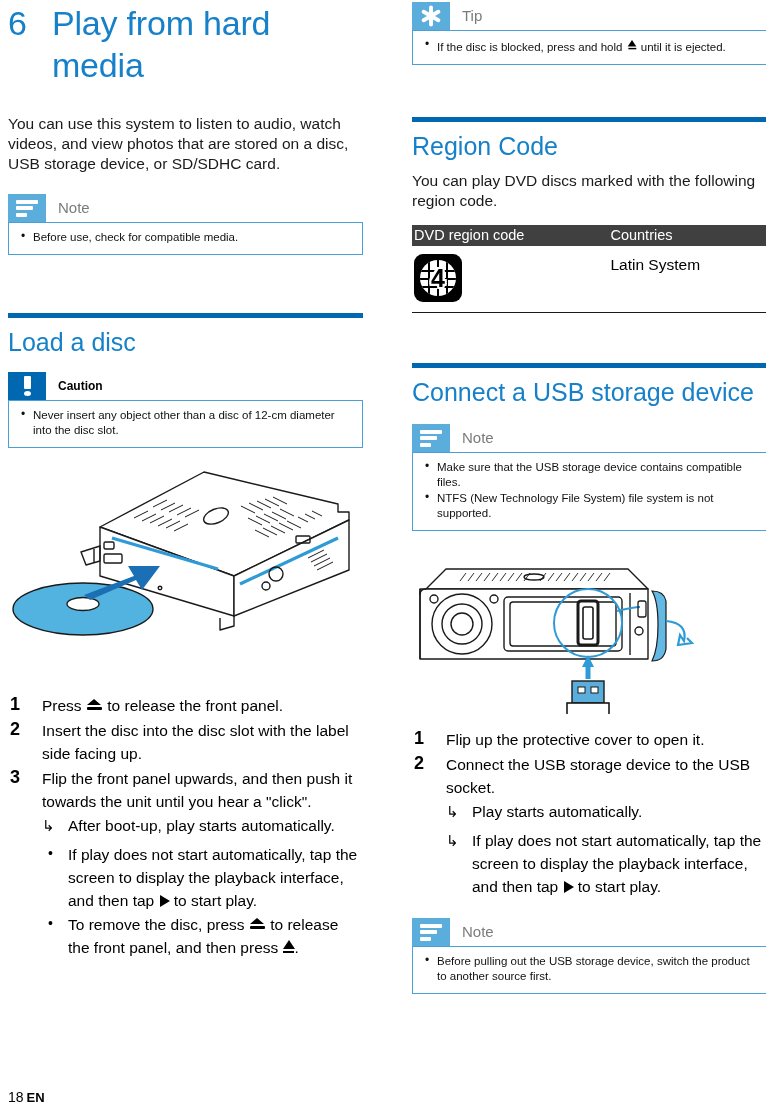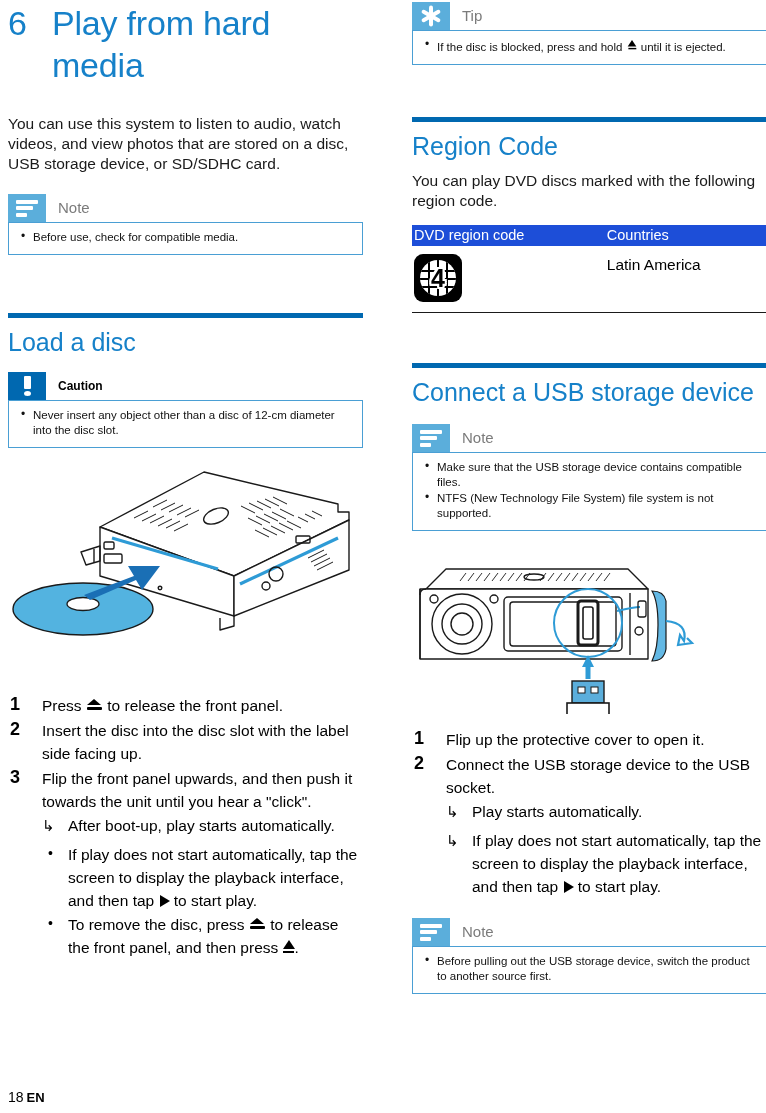--- a/index.html
+++ b/index.html
@@ -205,21 +205,21 @@
     font-size: 14px;
   }
 
   
   .region-table {
     width: 100%;
     margin-top: 14px;
     border-collapse: collapse;
   }
   .region-table th {
-    background: #1d4ed8;
+    background: #404040;
     color: #ffffff;
     font-size: 14.5px;
     font-weight: normal;
     text-align: left;
     padding: 2px 0 3px 2px;
   }
   .region-table th.c2 { padding-left: 12px; }
   .region-table td {
     vertical-align: top;
     padding: 8px 0 10px 2px;
@@ -534,21 +534,21 @@
           </tr>
         </thead>
         <tbody>
           <tr>
             <td>
               <div class="region-glyph">
                 <div class="globe"></div>
                 <div class="num">4</div>
               </div>
             </td>
-            <td class="c2">Latin America</td>
+            <td class="c2">Latin System</td>
           </tr>
         </tbody>
       </table>
     </div>
 
     <div style="margin-top:50px;">
       <div class="sec-rule"></div>
       <div class="sec-head">Connect a USB storage device</div>
 
       <div class="callout" style="margin-top:16px;">

